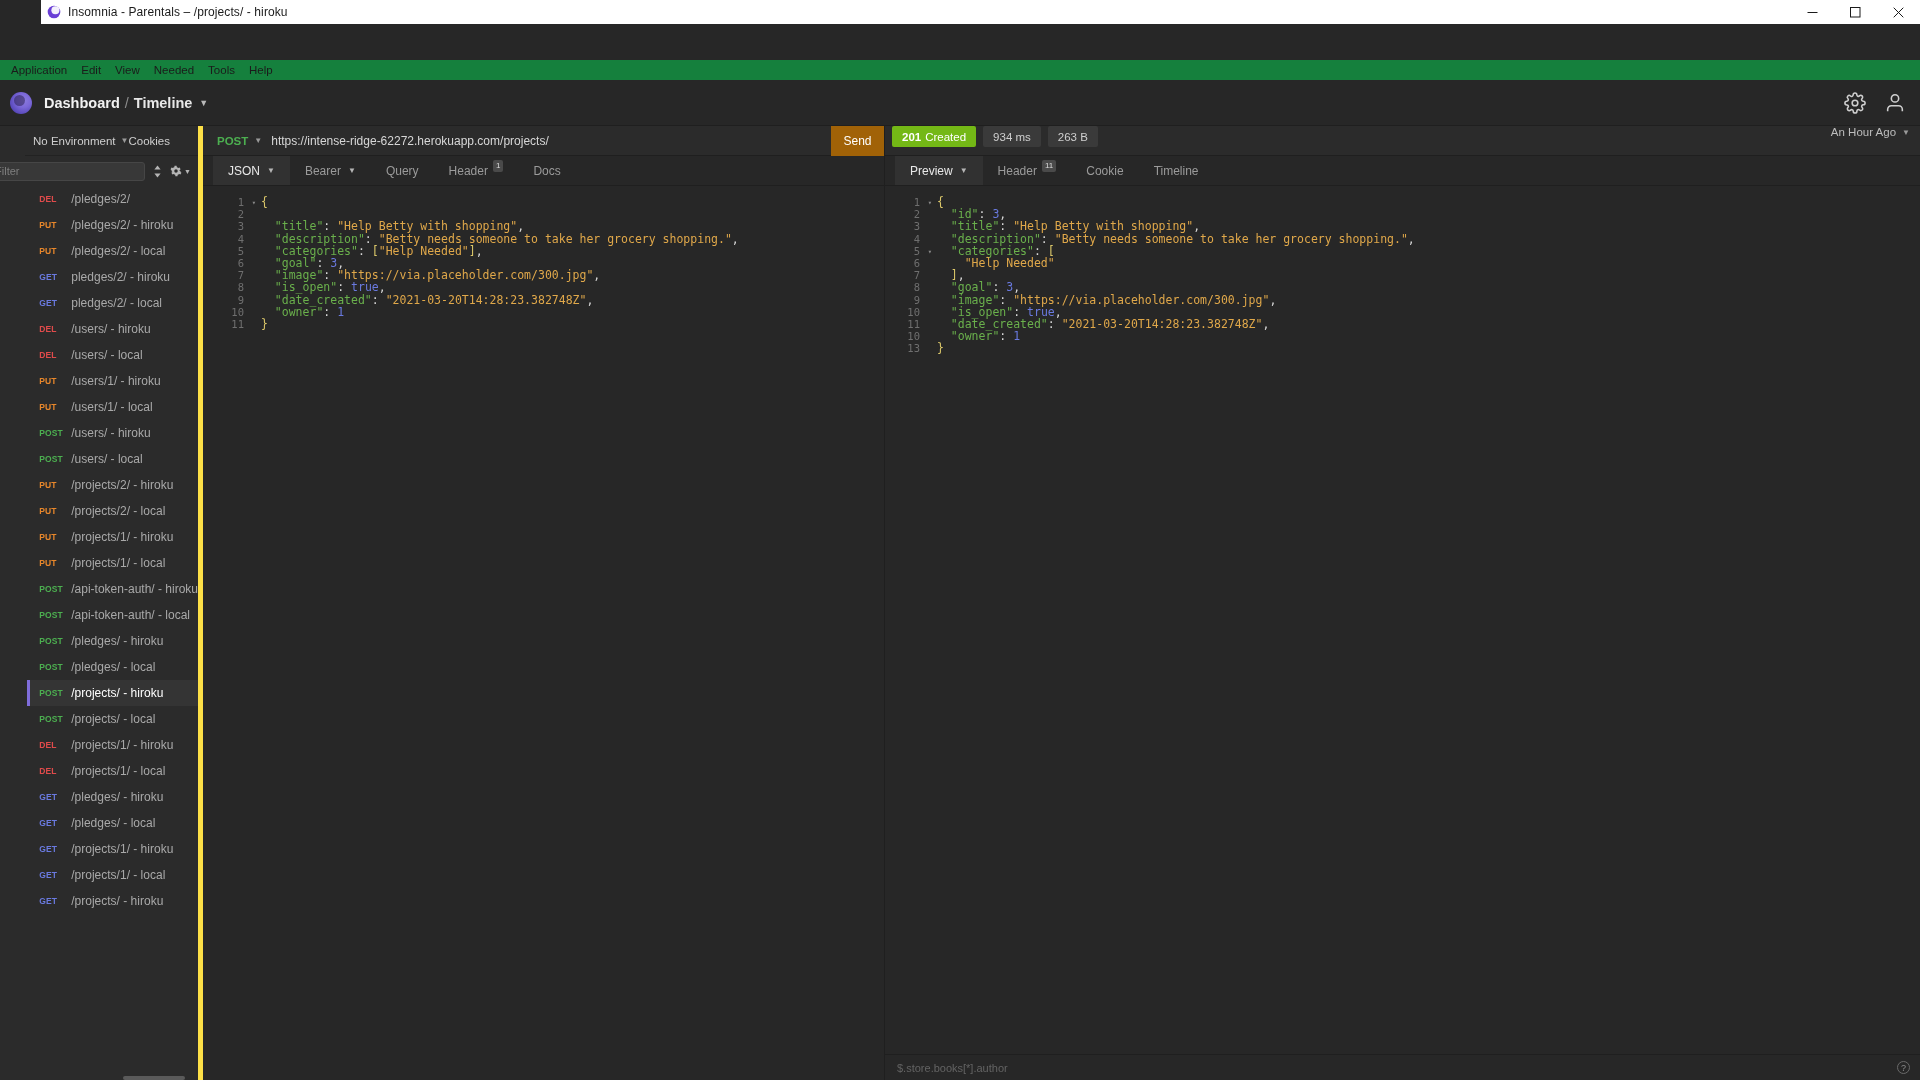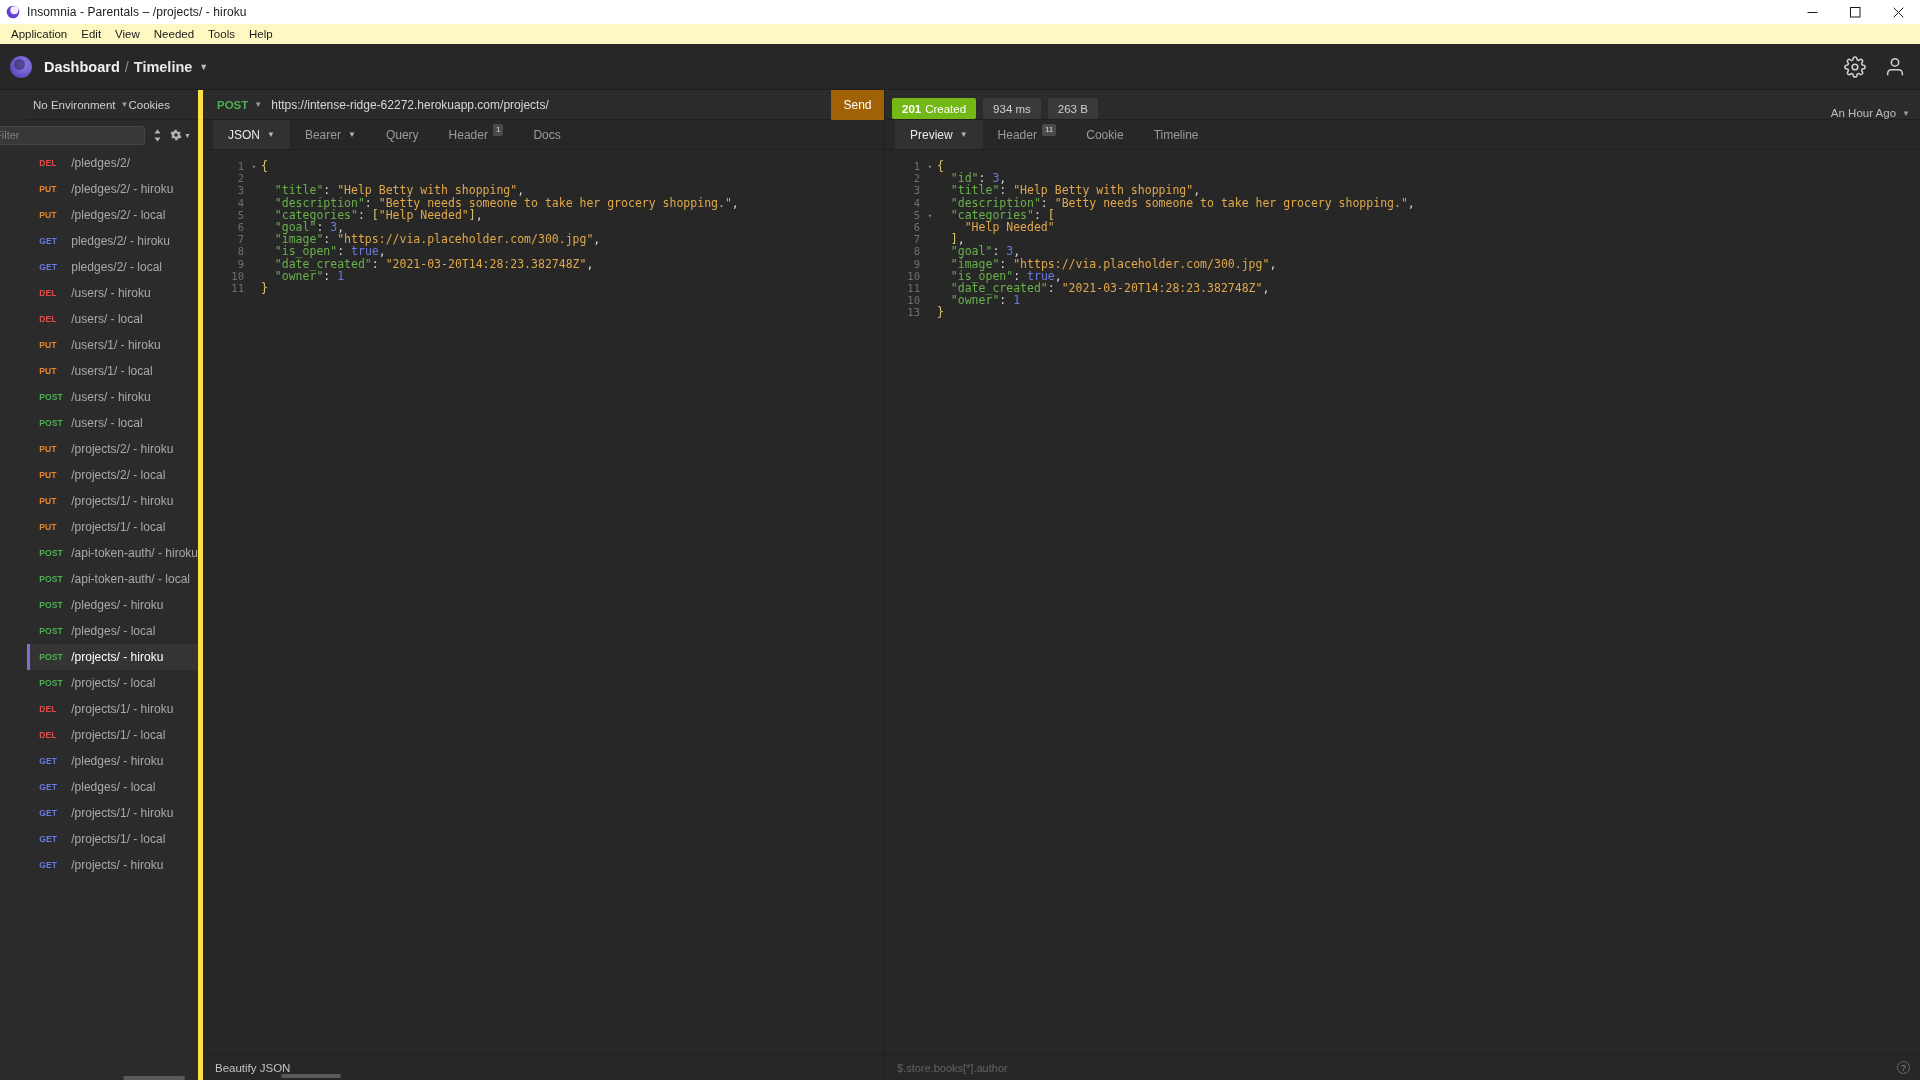--- a/index.html
+++ b/index.html
@@ -8,34 +8,34 @@
     background: #272727;
     font-family: "Liberation Sans", sans-serif;
     overflow: hidden;
     -webkit-font-smoothing: antialiased;
   }
   .app { width: 1920px; height: 1080px; display: flex; flex-direction: column; background: #272727; }
 
   
   .titlebar {
     height: 24px; background: #ffffff; display: flex; align-items: center;
-    flex: 0 0 24px; position: relative;
+    flex: 0 0 24px; position: relative; margin-left: 41px;
   }
   .tb-icon { width: 14px; height: 14px; margin: 0 7px 0 6px; flex: 0 0 auto; }
   .tb-title { font-size: 12px; color: #1b1b1b; letter-spacing: .1px; white-space: nowrap; }
   .tb-controls { margin-left: auto; display: flex; height: 24px; }
   .tb-btn {
     width: 43px; height: 24px; display: flex; align-items: center; justify-content: center;
   }
   .tb-btn svg { display: block; }
 
   
   .menubar {
-    height: 20px; background: #fef9c3; display: flex; align-items: center;
-    flex: 0 0 20px; padding-left: 4px;
+    height: 20px; background: #15803d; display: flex; align-items: center;
+    flex: 0 0 20px; padding-left: 4px; margin-top: 36px;
   }
   .menu-item {
     font-size: 11.5px; color: #1b1b1b; padding: 0 7px; height: 18px;
     display: flex; align-items: center; white-space: nowrap;
   }
 
   
   .appheader {
     height: 46px; flex: 0 0 46px; background: #272727; display: flex; align-items: center;
     padding: 0 14px 0 10px; border-bottom: 1px solid #1f1f1f;
@@ -119,21 +119,21 @@
   .url-text {
     flex: 1 1 auto; font-size: 12px; color: #d7d7d7; white-space: nowrap; overflow: hidden;
     text-overflow: ellipsis; padding-right: 8px;
   }
   .send-btn {
     width: 53px; height: 30px; flex: 0 0 53px; background: #a16207; color: #fff;
     font-size: 12px; display: flex; align-items: center; justify-content: center;
   }
 
   .res-status-row {
-    height: 30px; flex: 0 0 30px; display: flex; align-items: flex-end; gap: 7px;
+    height: 30px; flex: 0 0 30px; display: flex; align-items: flex-start; gap: 7px;
     background: #2b2b2b; border-bottom: 1px solid #1f1f1f; padding: 0 10px 0 7px;
   }
   .badge {
     height: 21px; display: flex; align-items: center; padding: 0 10px; border-radius: 2px;
     font-size: 11.5px; white-space: nowrap;
   }
   .badge-status { background: #74b816; color: #ffffff; }
   .badge-status b { font-weight: bold; margin-right: 4px; }
   .badge-plain { background: #3a3a3a; color: #cfcfcf; }
   .res-time { margin-left: auto; display: flex; align-items: center; font-size: 11.5px; color: #bdbdbd; }
@@ -431,24 +431,20 @@
           <div class="cline"><span class="gutter">3</span><span class="code"><span class="tok-key">  "title"</span><span class="tok-punc">: </span><span class="tok-str">"Help Betty with shopping"</span><span class="tok-punc">,</span></span></div>
           <div class="cline"><span class="gutter">4</span><span class="code"><span class="tok-key">  "description"</span><span class="tok-punc">: </span><span class="tok-str">"Betty needs someone to take her grocery shopping."</span><span class="tok-punc">,</span></span></div>
           <div class="cline"><span class="gutter">5</span><span class="code"><span class="tok-key">  "categories"</span><span class="tok-punc">: </span><span class="tok-brace">[</span><span class="tok-str">"Help Needed"</span><span class="tok-brace">]</span><span class="tok-punc">,</span></span></div>
           <div class="cline"><span class="gutter">6</span><span class="code"><span class="tok-key">  "goal"</span><span class="tok-punc">: </span><span class="tok-num">3</span><span class="tok-punc">,</span></span></div>
           <div class="cline"><span class="gutter">7</span><span class="code"><span class="tok-key">  "image"</span><span class="tok-punc">: </span><span class="tok-str">"https://via.placeholder.com/300.jpg"</span><span class="tok-punc">,</span></span></div>
           <div class="cline"><span class="gutter">8</span><span class="code"><span class="tok-key">  "is_open"</span><span class="tok-punc">: </span><span class="tok-bool">true</span><span class="tok-punc">,</span></span></div>
           <div class="cline"><span class="gutter">9</span><span class="code"><span class="tok-key">  "date_created"</span><span class="tok-punc">: </span><span class="tok-str">"2021-03-20T14:28:23.382748Z"</span><span class="tok-punc">,</span></span></div>
           <div class="cline"><span class="gutter">10</span><span class="code"><span class="tok-key">  "owner"</span><span class="tok-punc">: </span><span class="tok-num">1</span></span></div>
           <div class="cline"><span class="gutter">11</span><span class="code"><span class="tok-brace">}</span></span></div>
         </div>
-      <div class="footer-req">
-        <span class="footer-link">Beautify JSON</span>
-        <span class="footer-scroll"></span>
-      </div>
     </div>
 
     <div class="pane-res">
       <div class="res-status-row">
         <span class="badge badge-status">
           <b>201</b>
             <span>Created</span>
         </span>
         <span class="badge badge-plain">934 ms</span>
         <span class="badge badge-plain">263 B</span>

